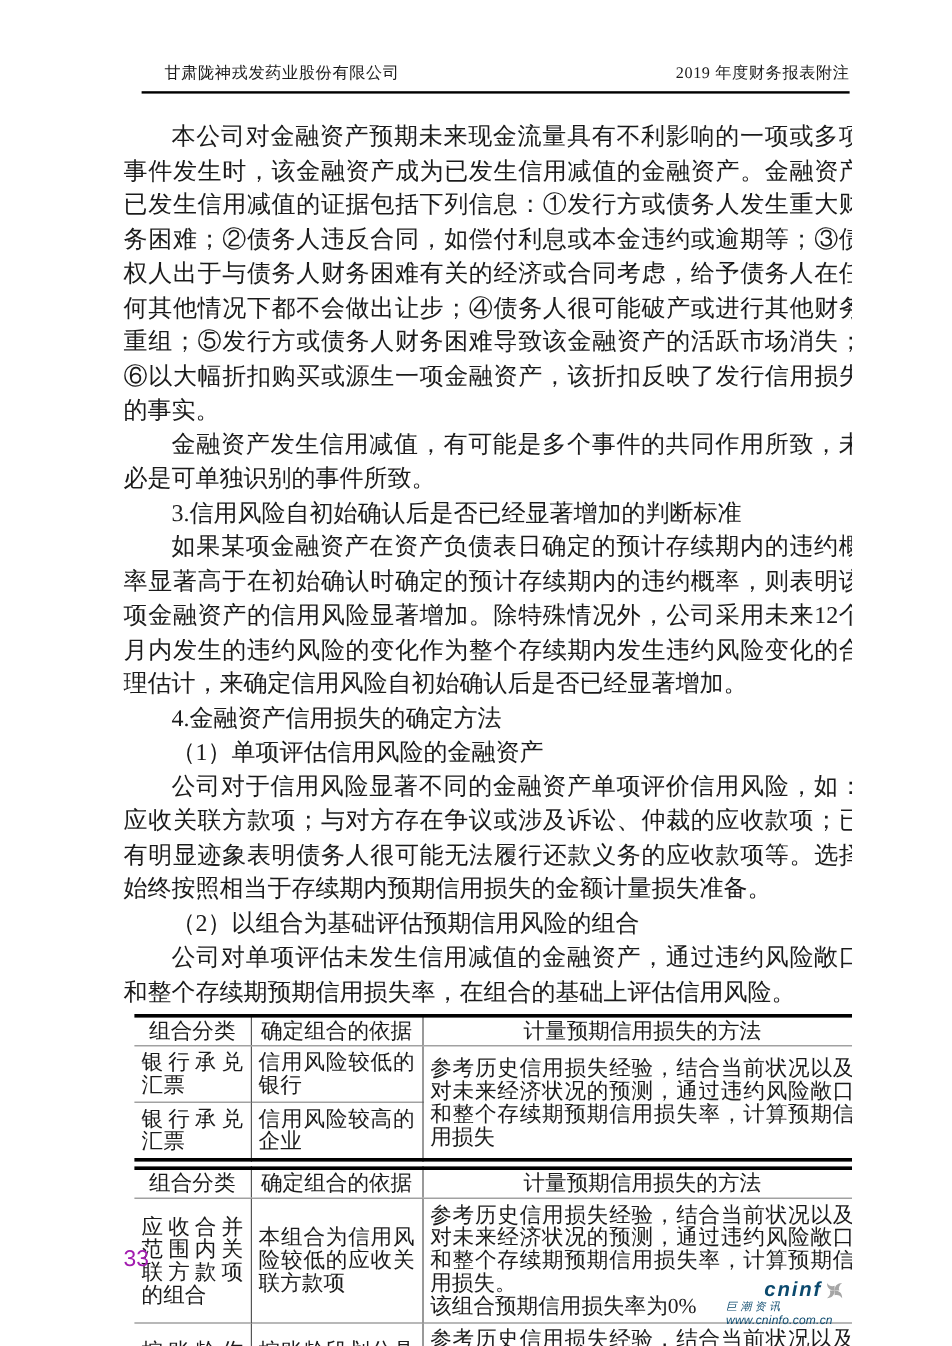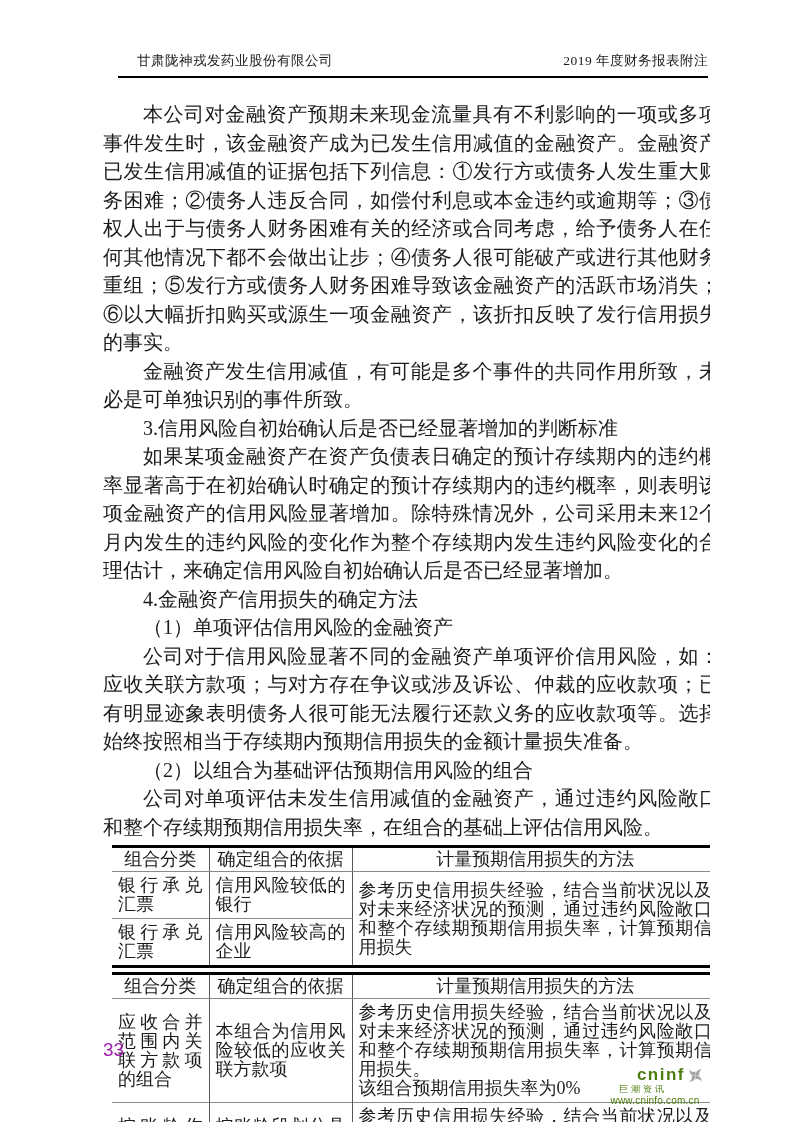--- a/index.html
+++ b/index.html
@@ -53,23 +53,24 @@
   table.t tbody tr + tr td{border-top:1px solid #8a8a8a;}
   td .mline{margin:0;}
   
   .pageno{
     position:absolute;top:1039px;left:103px;width:616px;
     text-align:left;font-size:19px;
     font-family:"Liberation Sans","DejaVu Sans",sans-serif;color:#a21caf;
   }
   .logo{
     position:absolute;top:1066px;right:5px;width:100px;
-    color:#4d7c0f;text-align:center;
+    color:#0c4a6e;text-align:left;
     font-family:"Liberation Sans","DejaVu Sans",sans-serif;
     line-height:1.1;
+    font-style:italic;
   }
   .logo-top{display:flex;align-items:center;justify-content:flex-end;gap:1px;}
   .logo-word{font-size:17px;font-weight:bold;letter-spacing:1.5px;}
   .swirl{width:19px;height:19px;flex:0 0 auto;}
   .logo-sub{font-size:9px;letter-spacing:3px;margin:0 24px 0 0;}
   .logo-url{font-size:10px;margin-top:0;letter-spacing:.2px;}
 </style>
 </head>
 <body>
 

